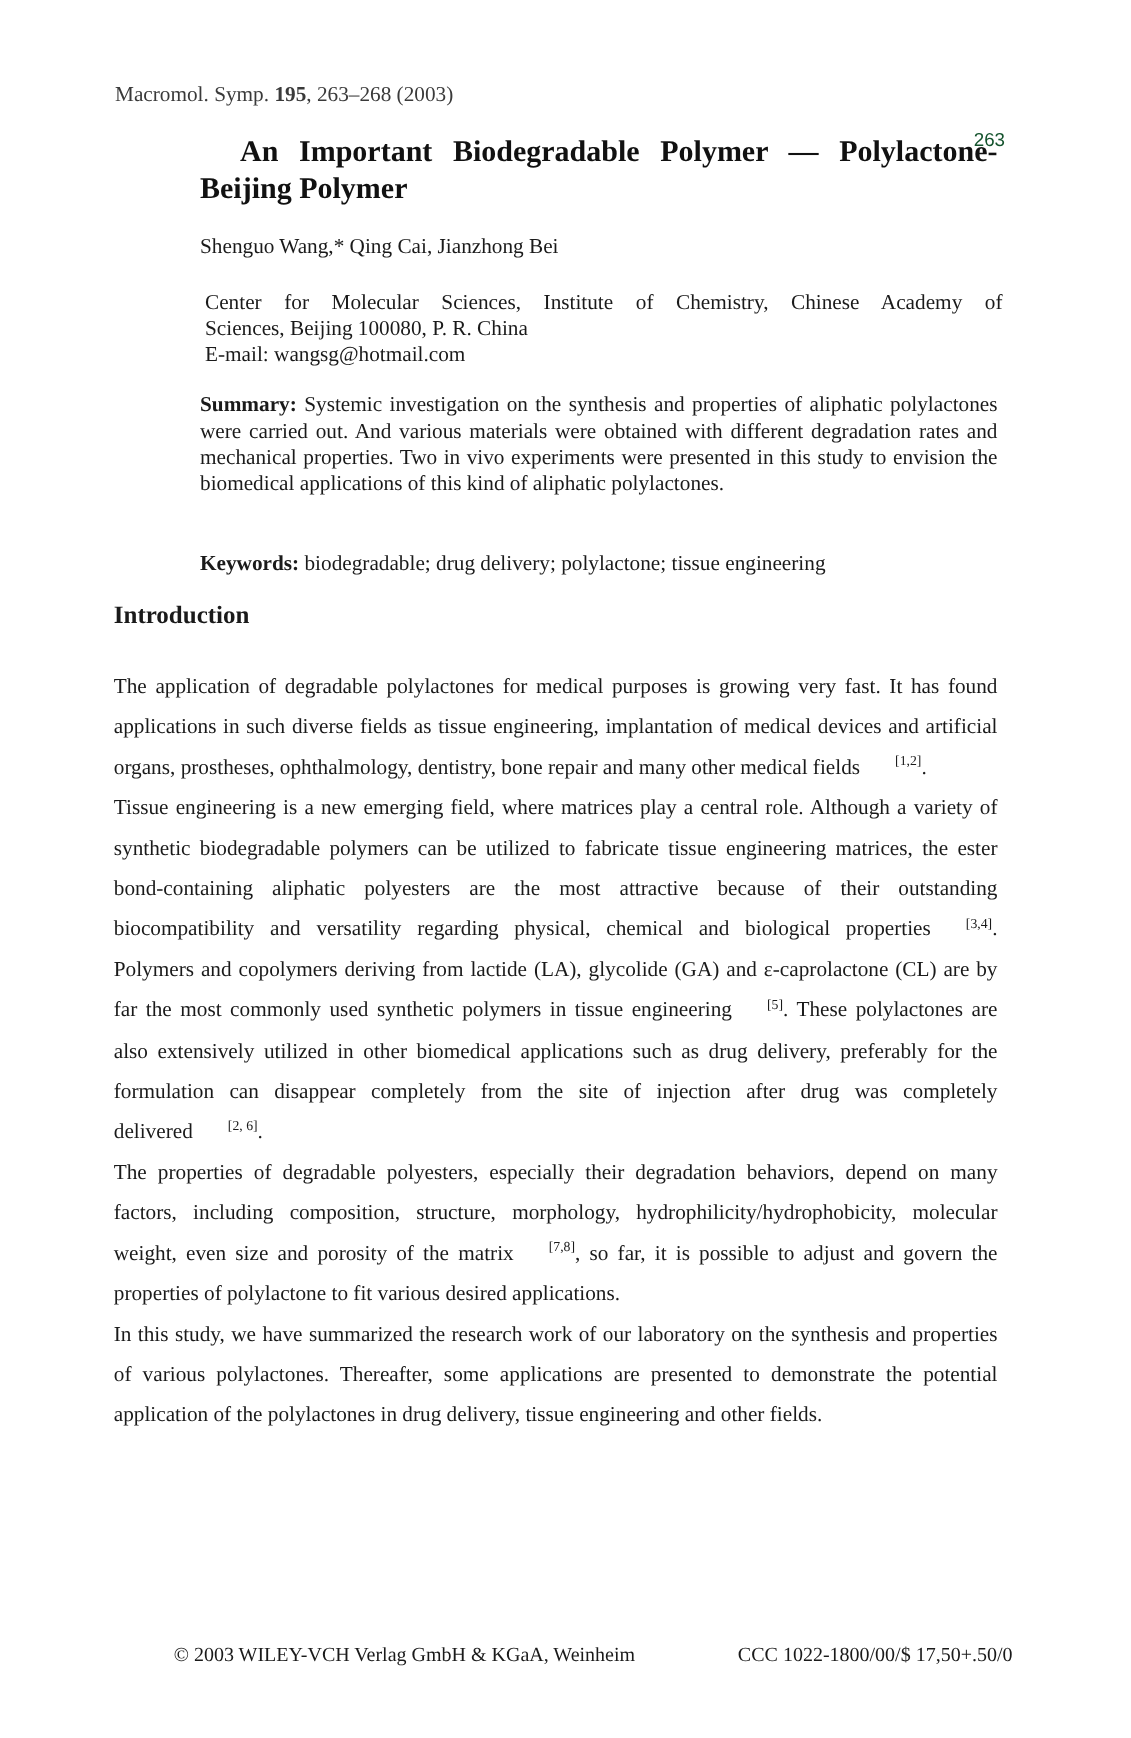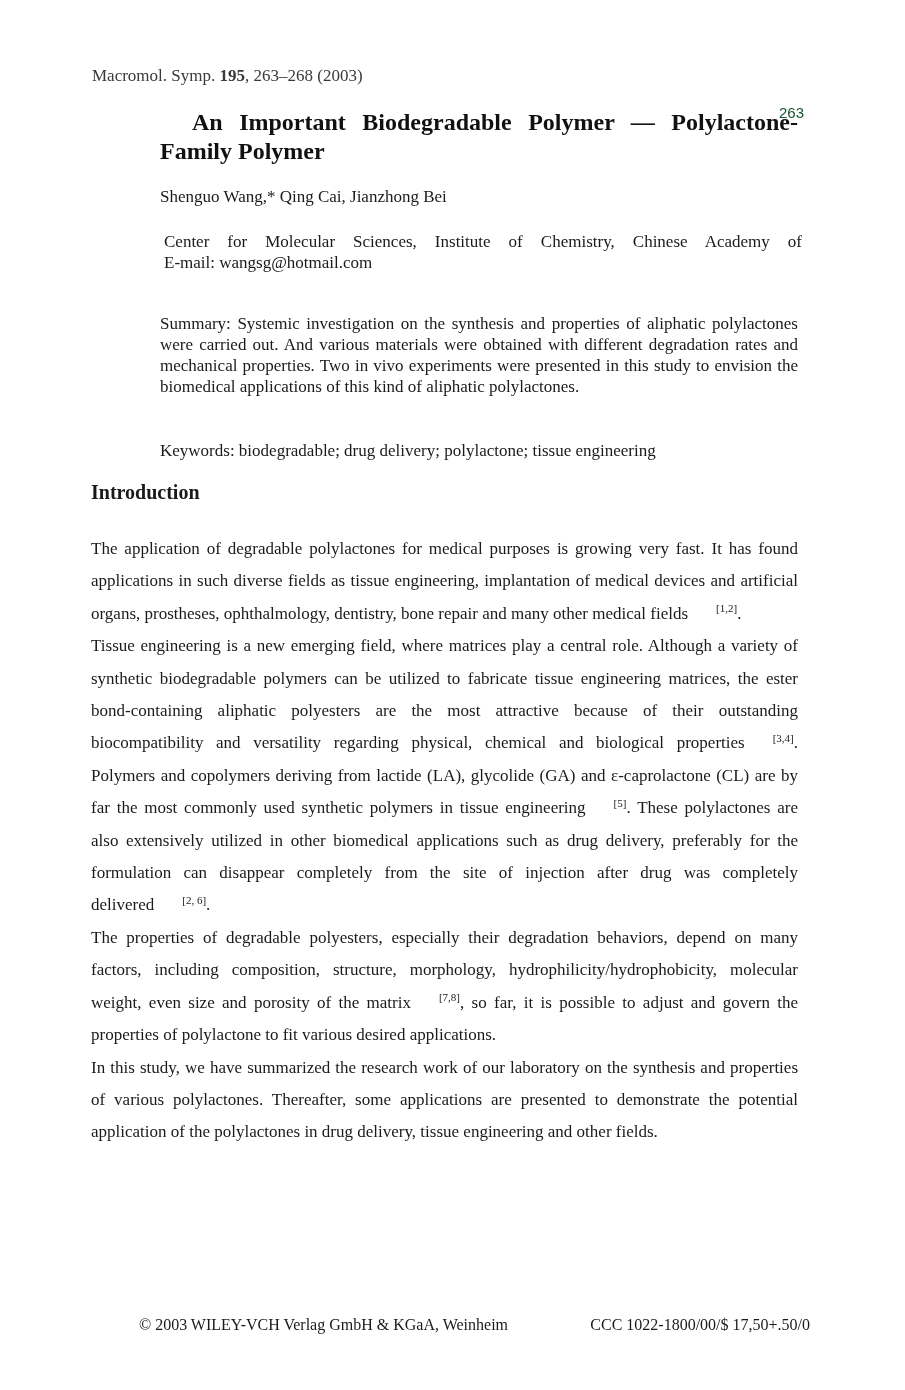--- a/index.html
+++ b/index.html
@@ -79,21 +79,21 @@
       line-height: 21px;
       text-align: justify;
       margin: 0;
     }
     .keywords {
       position: absolute;
       top: 441px;
       left: 160px;
       font-size: 17px;
     }
-    .label-bold { font-weight: normal; }
+    .label-bold { font-weight: bold; }
     .section-heading {
       position: absolute;
       top: 481px;
       left: 91px;
       font-size: 20px;
       font-weight: bold;
       margin: 0;
     }
     .body-text {
       position: absolute;
@@ -131,27 +131,28 @@
 <body>
 
 <div class="running-head">
   <span>Macromol. Symp.</span>
   <b>195</b><span>, 263–268 (2003)</span>
 </div>
 <div class="page-number">263</div>
 
 <h1 class="title">
   <span class="line1">An Important Biodegradable Polymer — Polylactone-</span>
-  <span>Family Polymer</span>
+  <span>Beijing Polymer</span>
 </h1>
 
 <div class="authors">Shenguo Wang,* Qing Cai, Jianzhong Bei</div>
 
 <div class="affiliation">
   <span class="line1">Center for Molecular Sciences, Institute of Chemistry, Chinese Academy of</span>
+  <div>Sciences, Beijing 100080, P. R. China</div>
   <div>E-mail: wangsg@hotmail.com</div>
 </div>
 
 <p class="summary"><span class="label-bold">Summary:</span><span> Systemic investigation on the synthesis and properties of aliphatic polylactones were carried out. And various materials were obtained with different degradation rates and mechanical properties. Two in vivo experiments were presented in this study to envision the biomedical applications of this kind of aliphatic polylactones.</span></p>
 
 <div class="keywords"><span class="label-bold">Keywords:</span><span> biodegradable; drug delivery; polylactone; tissue engineering</span></div>
 
 <h2 class="section-heading">Introduction</h2>
 
 <div class="body-text">

